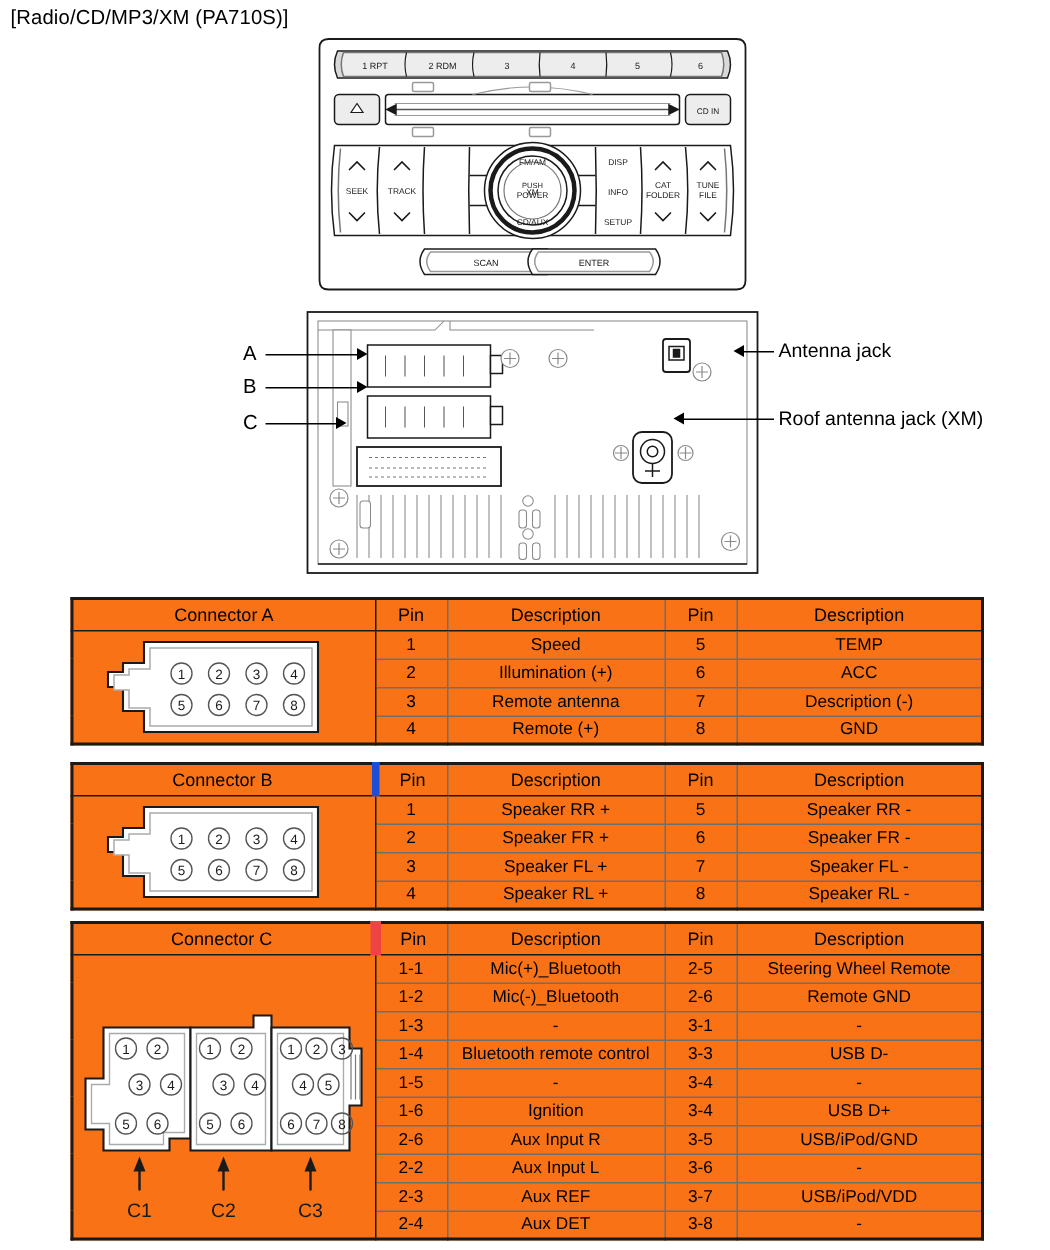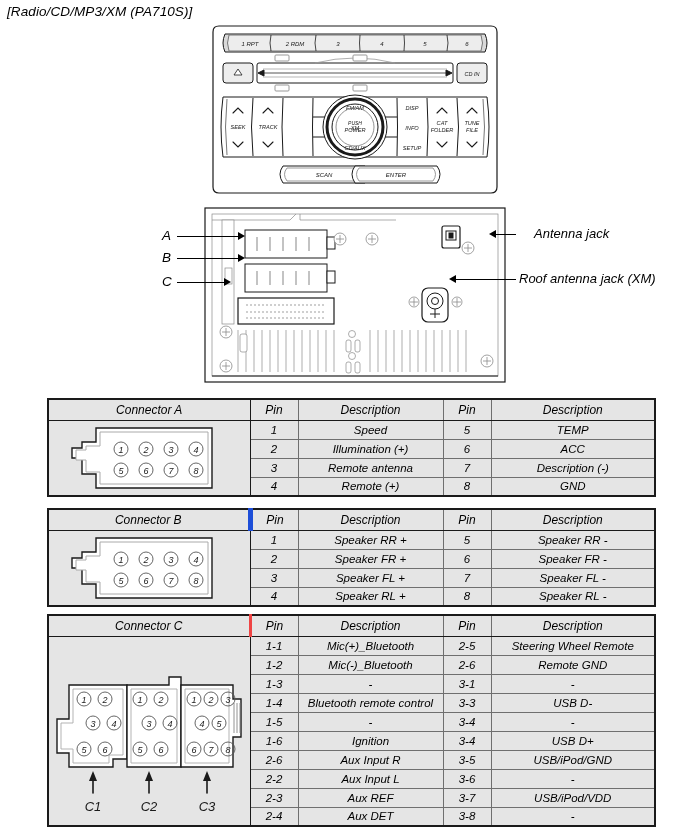--- a/index.html
+++ b/index.html
@@ -8,21 +8,20 @@
     width: 700px; height: 833px;
     background: #ffffff;
     font-family: "Liberation Sans", sans-serif;
     color: #000000;
     overflow: hidden;
   }
   #page {
     position: relative;
     width: 700px; height: 833px;
     background: #ffffff;
-    font-style: italic;
   }
 
   
   #doc-title {
     position: absolute;
     left: 7px; top: 4px;
     font-size: 13.5px;
     letter-spacing: 0.1px;
     white-space: nowrap;
   }
@@ -68,21 +67,21 @@
     border-top: 4px solid transparent;
     border-bottom: 4px solid transparent;
     border-right: 7px solid #000;
   }
 
   
   .conn-table {
     position: absolute;
     border-collapse: collapse;
     border: 2px solid #1a1a1a;
-    background: #e5e5e5;
+    background: #f97316;
     table-layout: fixed;
   }
   .conn-table td, .conn-table th {
     border: 1px solid #6f6f6f;
     font-size: 11.5px;
     font-weight: normal;
     text-align: center;
     vertical-align: middle;
     padding: 0;
     height: 19px;
@@ -326,21 +325,21 @@
   <div class="callout-letter" style="left:162px; top:250px;">B</div>
   <div class="leader" style="left:177px; top:258px; width:62px;"></div>
   <div class="arrow-right" style="left:238px; top:254px;"></div>
 
   <div class="callout-letter" style="left:162px; top:274px;">C</div>
   <div class="leader" style="left:177px; top:282px; width:48px;"></div>
   <div class="arrow-right" style="left:224px; top:278px;"></div>
 
   <div class="arrow-left" style="left:489px; top:230px;"></div>
   <div class="leader" style="left:496px; top:234px; width:20px;"></div>
-  <div class="callout-text" style="left:534px; top:226px;">Antenna jack</div>
+  <div class="callout-text" style="left:519px; top:226px;">Antenna jack</div>
 
   <div class="arrow-left" style="left:449px; top:275px;"></div>
   <div class="leader" style="left:456px; top:279px; width:60px;"></div>
   <div class="callout-text" style="left:519px; top:271px;text-align:right;">Roof antenna jack (XM)</div>
 
   <table class="conn-table" id="tableA">
     <thead>
       <tr>
         <th class="col-title" style="border-right:1px solid #1a1a1a">Connector A</th>
         <th class="col-pin">Pin</th>
@@ -459,21 +458,21 @@
         <td>Speaker RL +</td>
         <td>8</td>
         <td>Speaker RL -</td>
       </tr>
     </tbody>
   </table>
 
   <table class="conn-table" id="tableC">
     <thead>
       <tr>
-        <th class="col-title" style="border-right:3px solid #ef4444">Connector C</th>
+        <th class="col-title" style="border-right:7px solid #ef4444">Connector C</th>
         <th class="col-pin">Pin</th>
         <th class="col-desc">Description</th>
         <th class="col-pin2">Pin</th>
         <th class="col-desc2">Description</th>
       </tr>
     </thead>
     <tbody>
       <tr>
         <td class="diagram-cell" rowspan="10">
           <svg width="200" height="180" viewBox="0 0 200 180">

